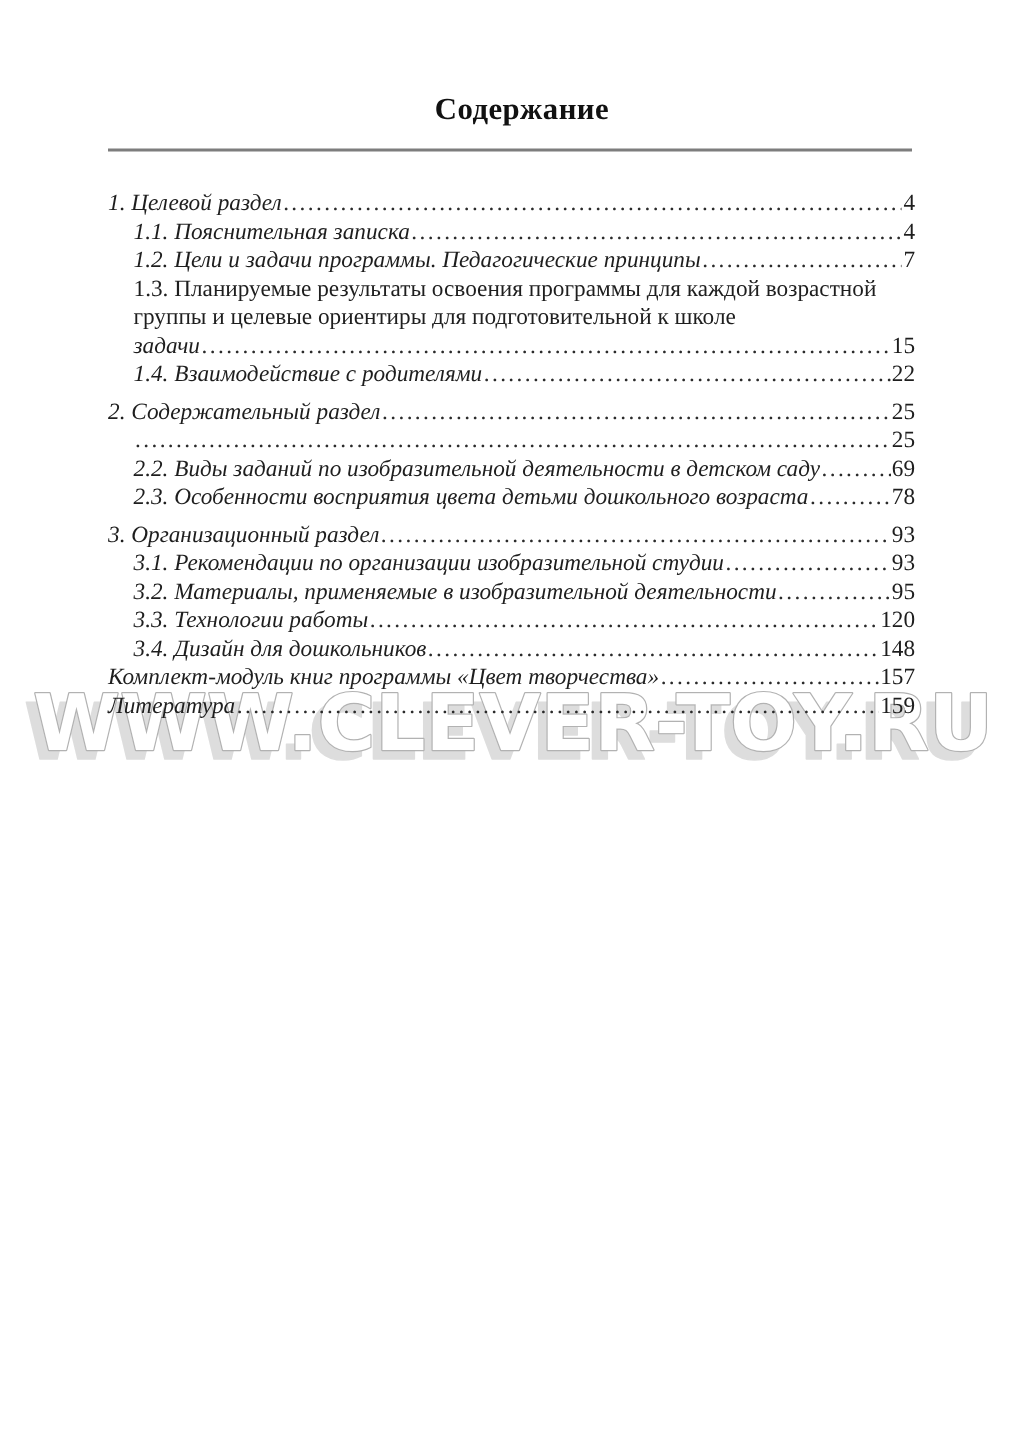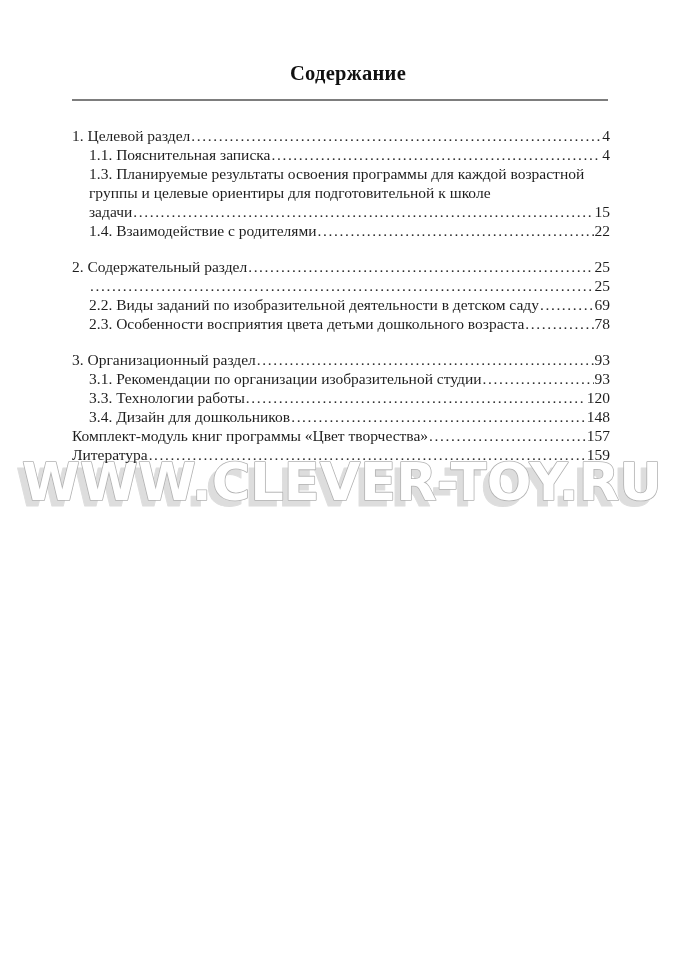--- a/index.html
+++ b/index.html
@@ -42,27 +42,27 @@
   .toc {
     position: absolute;
     top: 126px;
     left: 72px;
     width: 538px;
     font-size: 15.5px;
     line-height: 19px;
     z-index: 2;
   }
   .toc-entry.level-1 { padding-left: 17px; }
-  .toc-entry.gap-before { margin-top: 17px; }
+  .toc-entry.gap-before { margin-top: 6px; }
   .toc-line-wrap { white-space: nowrap; }
   .toc-line-leader {
     display: flex;
     align-items: baseline;
   }
-  .toc-label { white-space: nowrap; }
+  .toc-label { white-space: nowrap; font-style: italic; }
   .toc-dots {
     flex: 1 1 auto;
     min-width: 8px;
     overflow: hidden;
     white-space: nowrap;
     margin: 0 1px;
   }
   .toc-dots::after {
     content: "..................................................................................................................................................................";
     letter-spacing: 1.6px;
@@ -114,20 +114,27 @@
         </div>
       </div>
       <div class="toc-entry level-1">
         <div class="toc-line-leader">
           <span class="toc-label">1.1. Пояснительная записка</span>
           <span class="toc-dots"></span>
           <span class="toc-page">4</span>
         </div>
       </div>
       <div class="toc-entry level-1">
+        <div class="toc-line-leader">
+          <span class="toc-label">1.2. Цели и задачи программы. Педагогические принципы</span>
+          <span class="toc-dots"></span>
+          <span class="toc-page">7</span>
+        </div>
+      </div>
+      <div class="toc-entry level-1">
         <div class="toc-line-wrap">1.3. Планируемые результаты освоения программы для каждой возрастной</div>
         <div class="toc-line-wrap">группы и целевые ориентиры для подготовительной к школе</div>
         <div class="toc-line-leader">
           <span class="toc-label">задачи</span>
           <span class="toc-dots"></span>
           <span class="toc-page">15</span>
         </div>
       </div>
       <div class="toc-entry level-1">
         <div class="toc-line-leader">
@@ -168,20 +175,27 @@
           <span class="toc-label">3. Организационный раздел</span>
           <span class="toc-dots"></span>
           <span class="toc-page">93</span>
         </div>
       </div>
       <div class="toc-entry level-1">
         <div class="toc-line-leader">
           <span class="toc-label">3.1. Рекомендации по организации изобразительной студии</span>
           <span class="toc-dots"></span>
           <span class="toc-page">93</span>
+        </div>
+      </div>
+      <div class="toc-entry level-1">
+        <div class="toc-line-leader">
+          <span class="toc-label">3.2. Материалы, применяемые в изобразительной деятельности</span>
+          <span class="toc-dots"></span>
+          <span class="toc-page">95</span>
         </div>
       </div>
       <div class="toc-entry level-1">
         <div class="toc-line-leader">
           <span class="toc-label">3.3. Технологии работы</span>
           <span class="toc-dots"></span>
           <span class="toc-page">120</span>
         </div>
       </div>
       <div class="toc-entry level-1">

